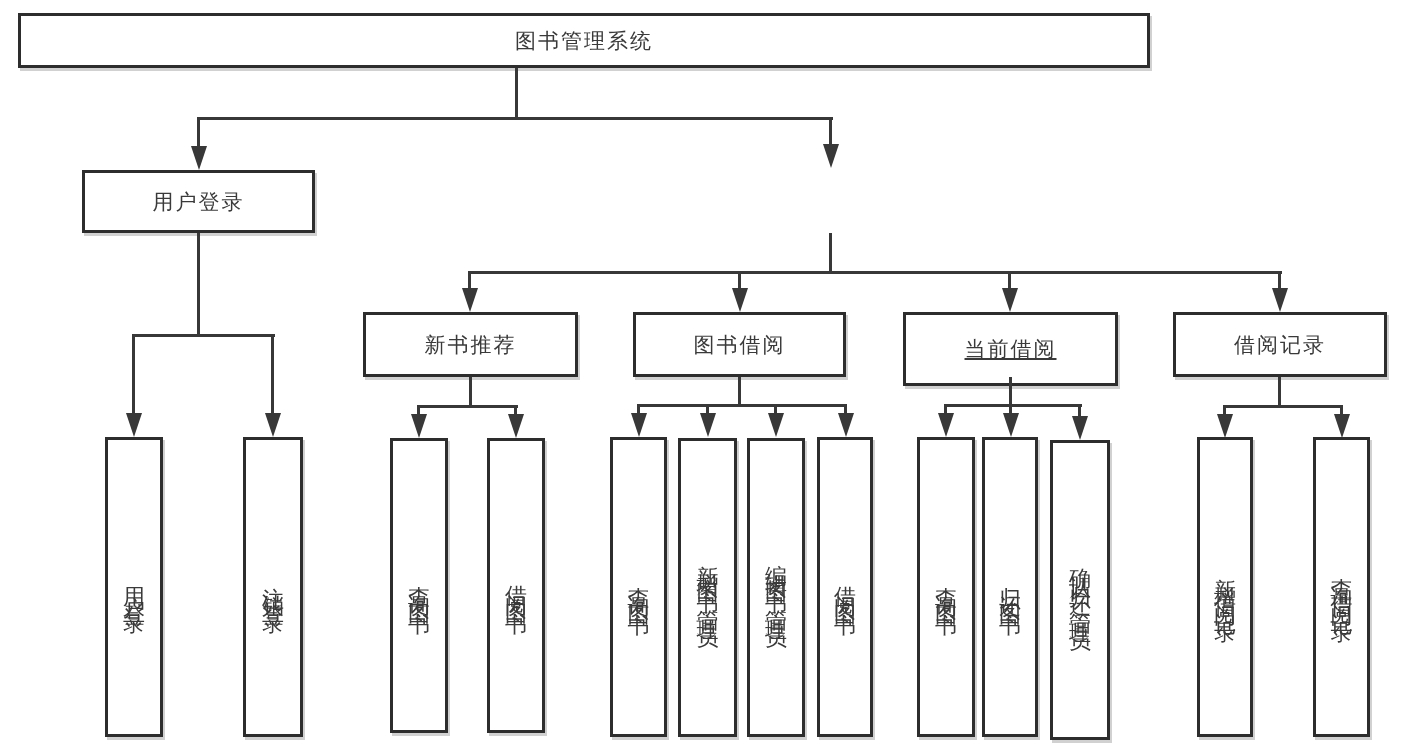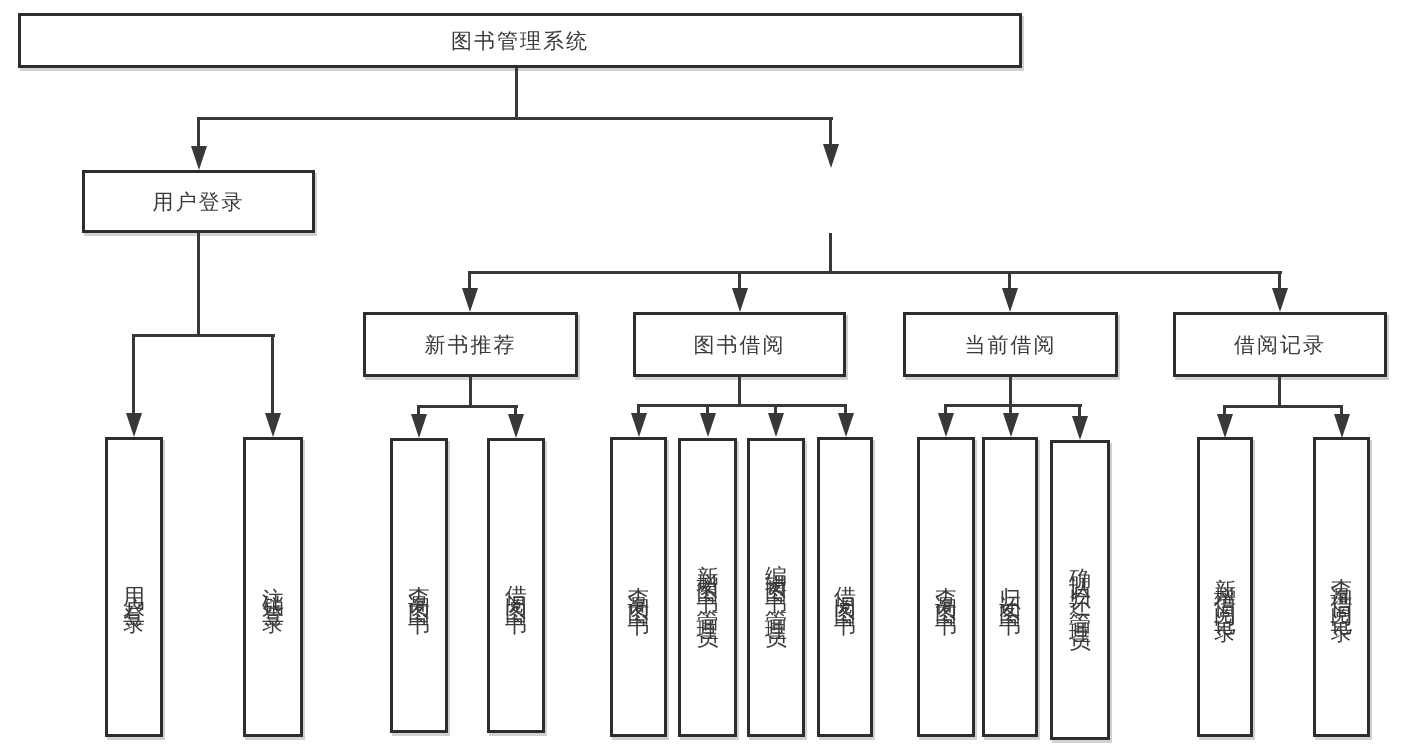--- a/index.html
+++ b/index.html
@@ -47,35 +47,35 @@
     letter-spacing:0.5px;
     white-space:nowrap;
     text-shadow:1px 1px 0 #ffffff, -1px -1px 0 #ffffff, 0 0 4px rgba(255,255,255,0.9);
   }
 </style>
 </head>
 <body>
 
 <div id="canvas">
 
-  <div class="node" style="left:18px;top:13px;width:1004px;height:55px;">
+  <div class="node" style="left:18px;top:13px;width:1132px;height:55px;">
     <span class="hlabel">图书管理系统</span>
   </div>
 
   <div class="node" style="left:82px;top:170px;width:233px;height:63px;">
     <span class="hlabel">用户登录</span>
   </div>
 
   <div class="node" style="left:363px;top:312px;width:215px;height:65px;font-family:Liberation Mono, monospace;">
     <span class="hlabel">新书推荐</span>
   </div>
   <div class="node" style="left:633px;top:312px;width:213px;height:65px;text-align:right;">
     <span class="hlabel">图书借阅</span>
   </div>
-  <div class="node" style="left:903px;top:312px;width:215px;height:65px;">
+  <div class="node" style="left:903px;top:312px;width:215px;height:74px;text-decoration:underline;">
     <span class="hlabel">当前借阅</span>
   </div>
   <div class="node" style="left:1173px;top:312px;width:214px;height:65px;">
     <span class="hlabel">借阅记录</span>
   </div>
 
   <div class="node" style="left:105px;top:437px;width:58px;height:300px;">
     <span class="vlabel">用户登录</span>
   </div>
   <div class="node" style="left:243px;top:437px;width:60px;height:300px;">

